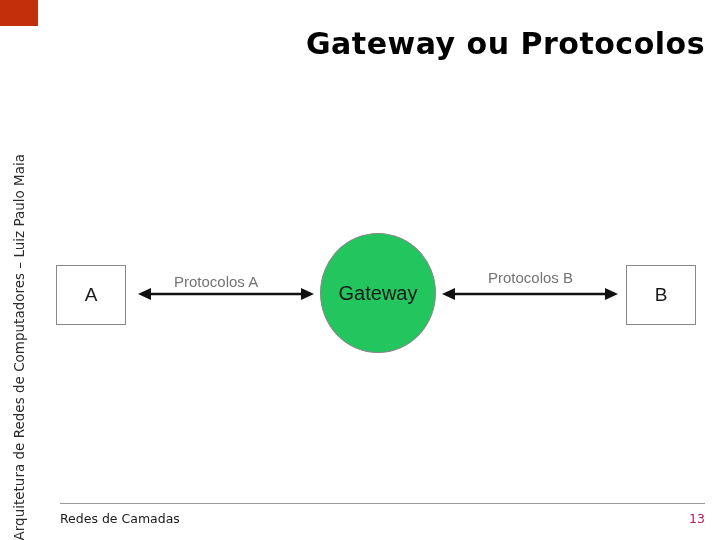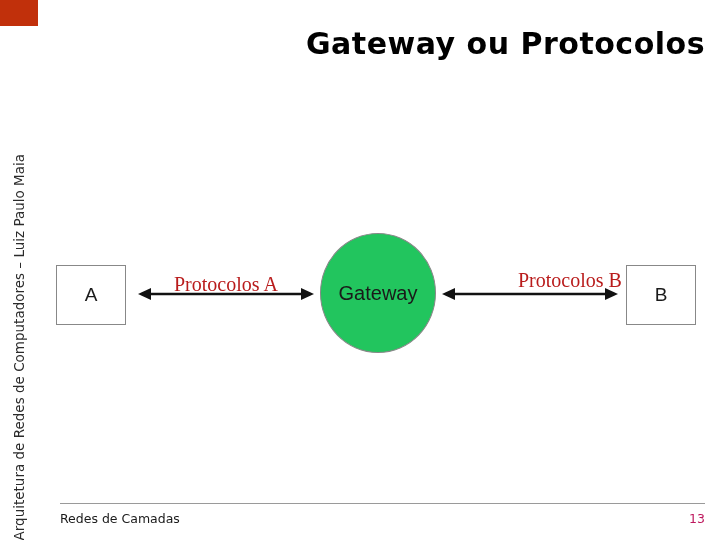--- a/index.html
+++ b/index.html
@@ -112,33 +112,32 @@
     background: #22c55e;
     display: flex;
     align-items: center;
     justify-content: center;
     font-size: 20px;
     color: #1a1a1a;
     font-family: "Liberation Sans", sans-serif;
   }
   .proto-label {
     position: absolute;
-    font-size: 20px;
-    color: #b91c1c;
-    font-family: Liberation Serif, serif;
+    font-size: 15px;
+    color: #737373;
+    font-family: Liberation Sans, sans-serif;
     white-space: nowrap;
   }
   .proto-a {
     left: 136px;
     top: 48px;
   }
   .proto-b {
     left: 450px;
     top: 44px;
-    margin-left: 30px;
   }
   .arrow {
     position: absolute;
     height: 14px;
   }
   .arrow-left-seg {
     left: 100px;
     top: 62px;
     width: 176px;
   }

